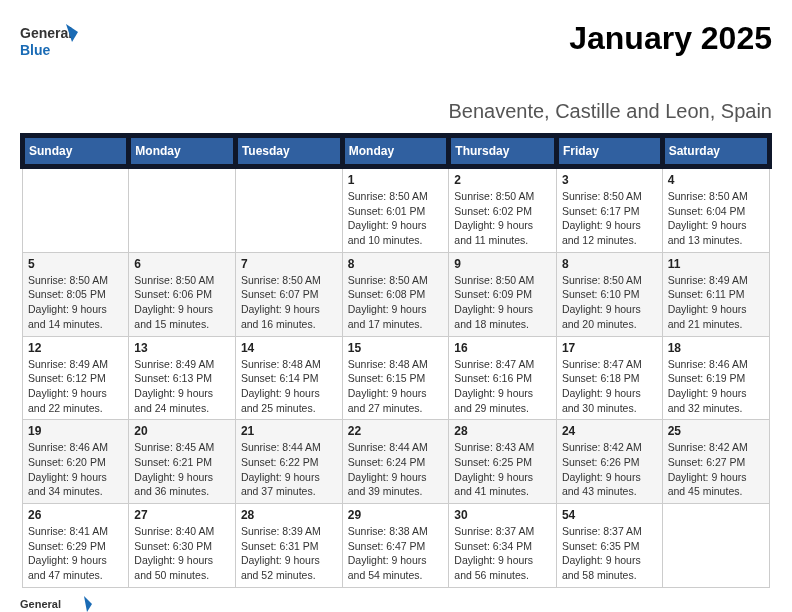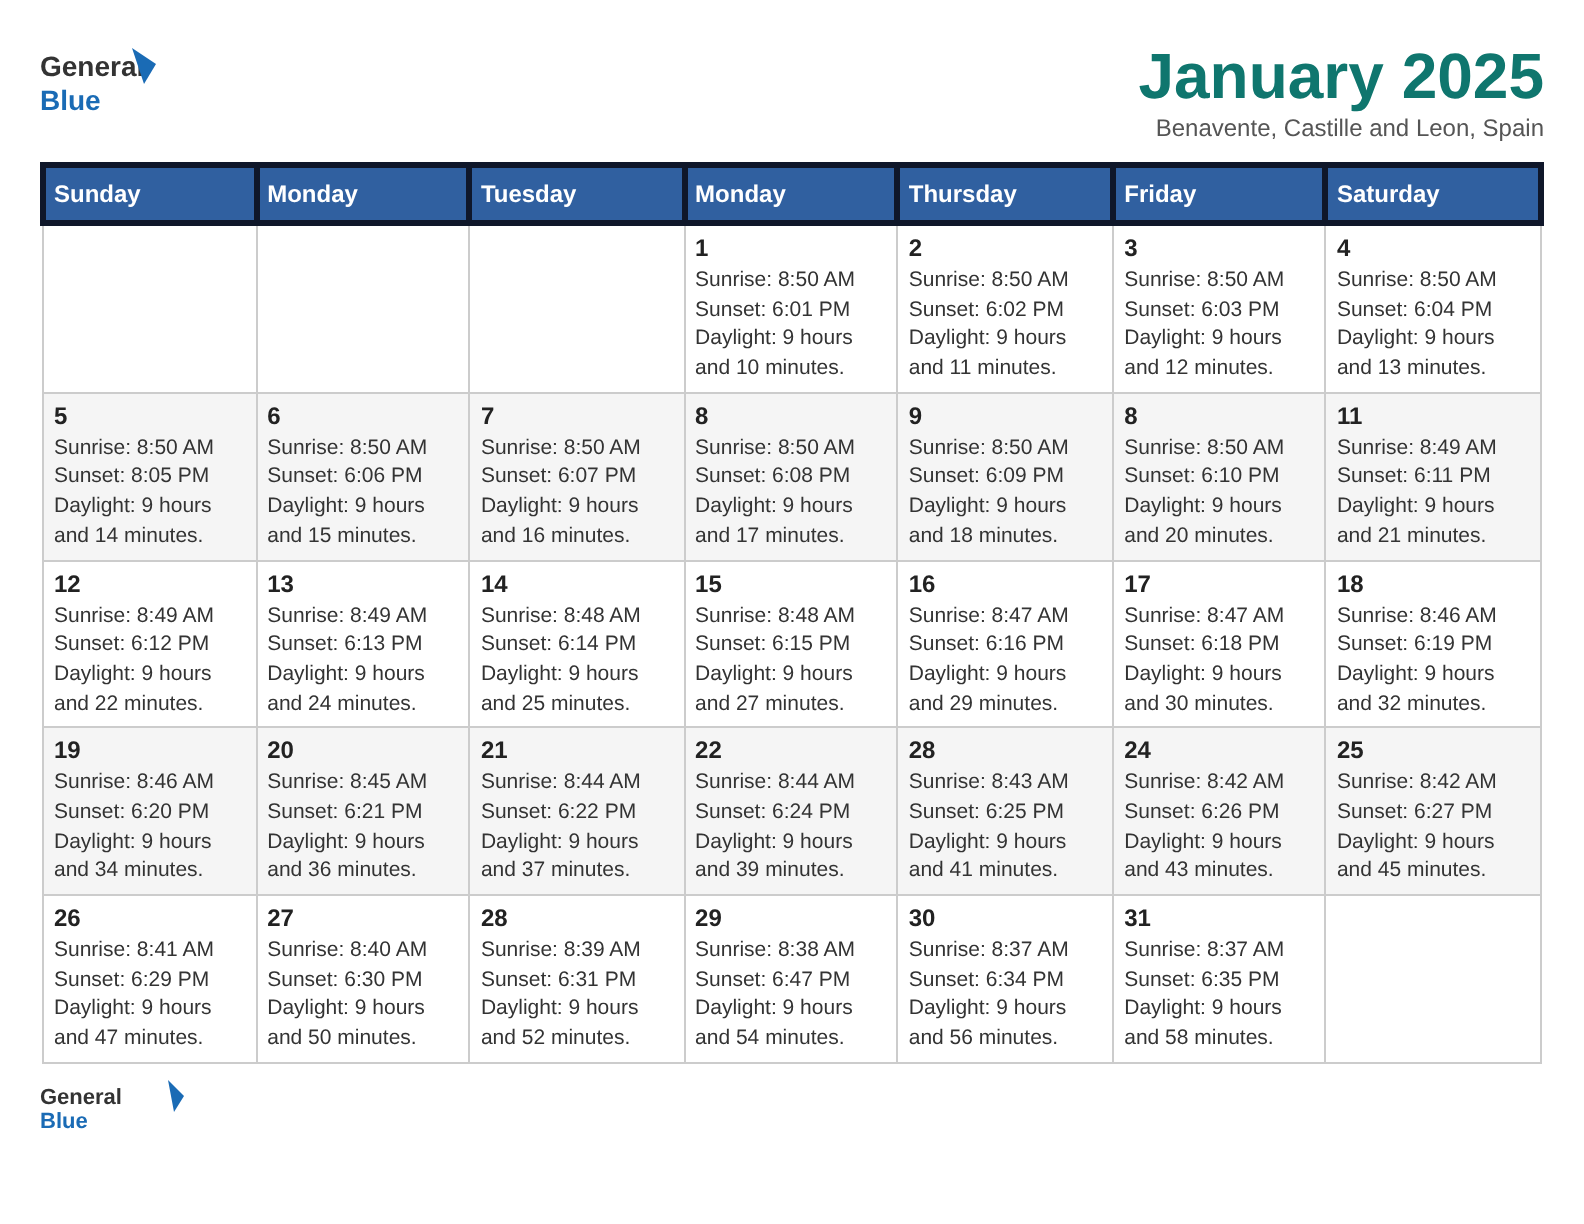--- a/index.html
+++ b/index.html
@@ -20,38 +20,39 @@
       display: flex;
       align-items: center;
       gap: 4px;
     }
     .title-section {
       text-align: right;
     }
     .main-title {
       font-size: 32px;
       font-weight: bold;
-      color: #0f766e;
+      color: #000000;
     }
     .subtitle {
-      font-size: 12px;
+      font-size: 20px;
       color: #555;
+      margin-top: 43px;
     }
     .calendar-table {
       width: 100%;
       border-collapse: collapse;
       font-size: 11px;
     }
     .calendar-table th {
       background-color: #3060a0;
       color: #fff;
       padding: 6px 4px;
       text-align: left;
       font-size: 12px;
-      border: 3px solid #0f172a;
+      border: 5px solid #0f172a;
     }
     .calendar-table td {
       border: 1px solid #ccc;
       vertical-align: top;
       padding: 4px 5px;
       width: 113px;
       min-height: 80px;
       background: #fff;
     }
     .calendar-table tr:nth-child(even) td {
@@ -117,21 +118,21 @@
         <td>
           <span class="day-number">2</span>
           <div class="day-info">Sunrise: 8:50 AM
 Sunset: 6:02 PM
 Daylight: 9 hours
 and 11 minutes.</div>
         </td>
         <td>
           <span class="day-number">3</span>
           <div class="day-info">Sunrise: 8:50 AM
-Sunset: 6:03 PM
+Sunset: 6:17 PM
 Daylight: 9 hours
 and 12 minutes.</div>
         </td>
         <td>
           <span class="day-number">4</span>
           <div class="day-info">Sunrise: 8:50 AM
 Sunset: 6:04 PM
 Daylight: 9 hours
 and 13 minutes.</div>
         </td>
@@ -319,21 +320,21 @@
 and 54 minutes.</div>
         </td>
         <td>
           <span class="day-number">30</span>
           <div class="day-info">Sunrise: 8:37 AM
 Sunset: 6:34 PM
 Daylight: 9 hours
 and 56 minutes.</div>
         </td>
         <td>
-          <span class="day-number">31</span>
+          <span class="day-number">54</span>
           <div class="day-info">Sunrise: 8:37 AM
 Sunset: 6:35 PM
 Daylight: 9 hours
 and 58 minutes.</div>
         </td>
         <td class="empty-cell"></td>
       </tr>
     </tbody>
 </table>
 

